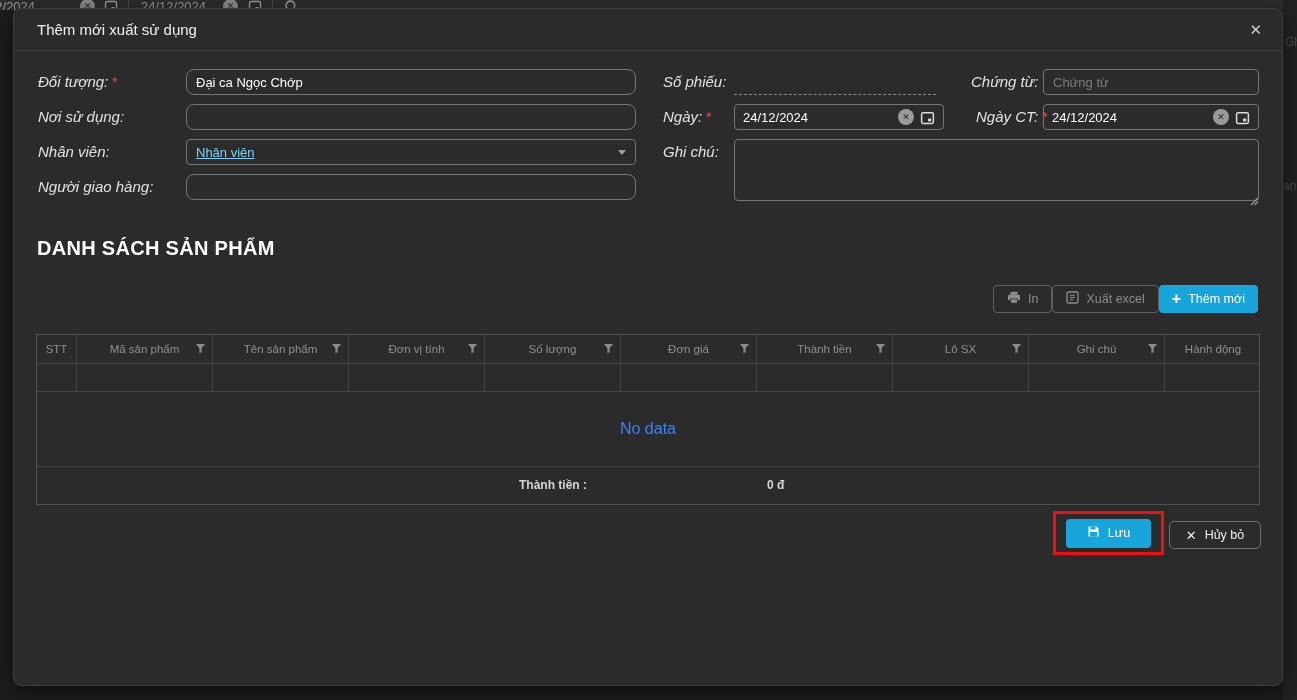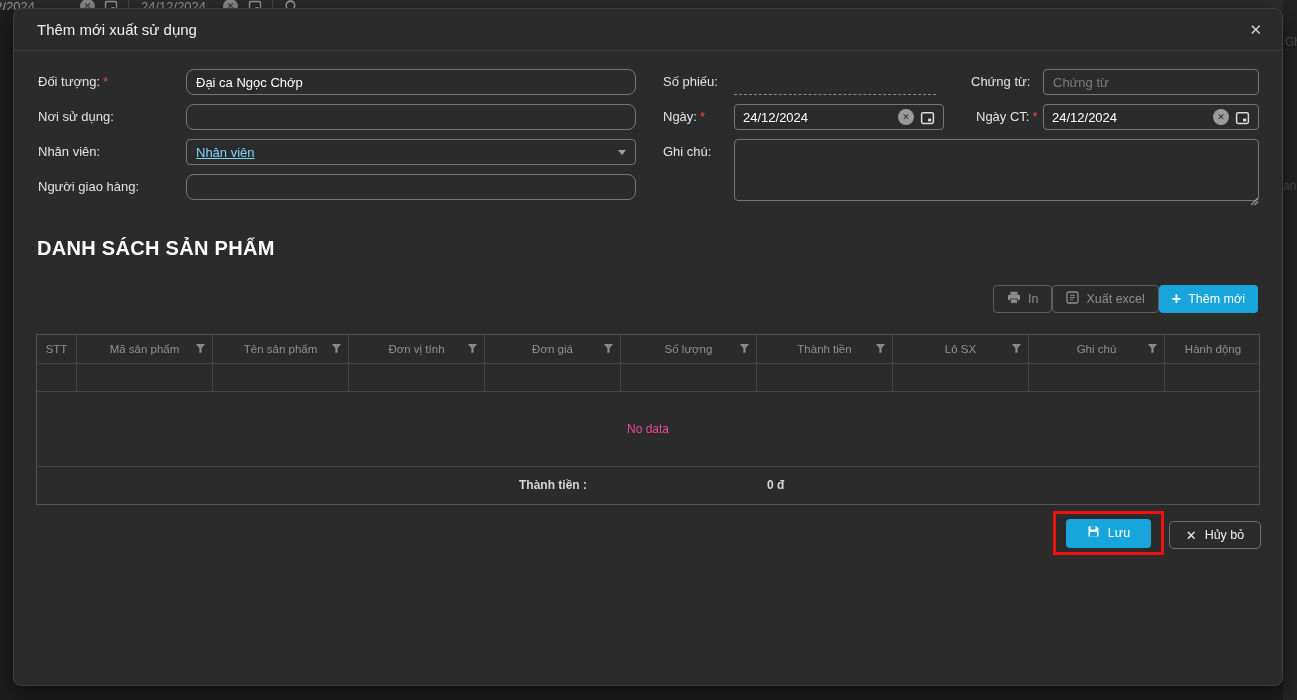--- a/index.html
+++ b/index.html
@@ -25,21 +25,21 @@
   .frag{position:absolute;color:#4f4f4f;font-size:12px;}
 
   
   .modal{position:absolute;left:13px;top:8px;width:1270px;height:678px;background:var(--modal-bg);
     border:1px solid #3e3e3e;border-radius:8px;box-shadow:0 6px 26px rgba(0,0,0,.55);}
   .modal-header{position:relative;height:42px;border-bottom:1px solid #3e3e3e;}
   .modal-title{position:absolute;left:23px;top:0;line-height:42px;font-size:15px;color:#f0f0f0;}
   .close-x{position:absolute;right:20px;top:12px;font-size:15px;color:#cfcfcf;cursor:pointer;line-height:18px;}
 
   
-  .flabel{position:absolute;height:26px;line-height:26px;font-size:13px;color:#e2e2e2;white-space:nowrap;}
+  .flabel{position:absolute;height:26px;line-height:26px;font-size:15px;color:#e2e2e2;white-space:nowrap;font-style:italic;}
   .req{color:#e84b4b;margin-left:3px;}
   .inp{position:absolute;height:26px;background:transparent;border:1px solid var(--border-gray);border-radius:4px;
     color:#fff;font-size:13px;padding:0 9px;font-family:inherit;outline:none;}
   .inp::placeholder{color:#7d7d7d;}
   .row1{top:60px;} .row2{top:95px;} .row3{top:130px;} .row4{top:165px;}
   .left-field{left:172px;width:450px;border-radius:8px;}
   .dotted-field{position:absolute;left:720px;width:202px;height:26px;border-bottom:1px dashed #8a8a8a;}
   .select-box{position:absolute;left:172px;width:450px;height:26px;border:1px solid var(--border-gray);
     border-radius:4px;display:flex;align-items:center;padding:0 9px;}
   .select-ph{color:#7dd3fc;font-size:13px;flex:1;text-decoration:underline;}
@@ -67,21 +67,21 @@
   
   .ptable{position:absolute;left:22px;top:325px;width:1224px;border:1px solid #525252;background:var(--modal-bg);}
   .thead{display:flex;height:29px;border-bottom:1px solid var(--line);}
   .th{position:relative;display:flex;align-items:center;justify-content:center;color:#909090;font-size:11.5px;
     border-right:1px solid var(--line);flex:none;cursor:pointer;}
   .th:last-child{border-right:none;}
   .th .funnel{position:absolute;right:6px;top:8px;}
   .erow{display:flex;height:28px;border-bottom:1px solid var(--line);}
   .td{border-right:1px solid var(--line);flex:none;height:100%;}
   .td:last-child{border-right:none;}
-  .nodata{height:75px;display:flex;align-items:center;justify-content:center;color:#ec4899;font-size:12px;
+  .nodata{height:75px;display:flex;align-items:center;justify-content:center;color:#3b82f6;font-size:16px;
     border-bottom:1px solid var(--line);}
   .tfoot{position:relative;height:37px;}
   .foot-label{position:absolute;left:448px;width:136px;text-align:center;line-height:37px;
     color:#d6d6d6;font-weight:700;font-size:12px;}
   .foot-value{position:absolute;left:722px;padding-left:8px;line-height:37px;color:#d6d6d6;font-weight:700;font-size:12px;}
 
   
   .red-box{position:absolute;left:1039px;top:502px;width:111px;height:44px;border:3px solid var(--red);
     display:flex;align-items:center;justify-content:center;}
   .save-btn{width:85px;height:29px;background:var(--accent);border:none;border-radius:4px;color:#fff;
@@ -234,27 +234,27 @@
               <path d="M1 1h10L7.2 5.6V10L4.8 11.2V5.6L1 1z" fill="#8a8a8a"></path>
             </svg>
           </div>
           <div class="th" style="width: 136px; text-align: center;">
             <span>Đơn vị tính</span>
             <svg class="funnel" width="11" height="11" viewBox="0 0 12 12">
               <path d="M1 1h10L7.2 5.6V10L4.8 11.2V5.6L1 1z" fill="#8a8a8a"></path>
             </svg>
           </div>
           <div class="th" style="width: 136px;">
+            <span>Số lượng</span>
+            <svg class="funnel" width="11" height="11" viewBox="0 0 12 12">
+              <path d="M1 1h10L7.2 5.6V10L4.8 11.2V5.6L1 1z" fill="#8a8a8a"></path>
+            </svg>
+          </div>
+          <div class="th" style="width: 136px;">
             <span>Đơn giá</span>
-            <svg class="funnel" width="11" height="11" viewBox="0 0 12 12">
-              <path d="M1 1h10L7.2 5.6V10L4.8 11.2V5.6L1 1z" fill="#8a8a8a"></path>
-            </svg>
-          </div>
-          <div class="th" style="width: 136px;">
-            <span>Số lượng</span>
             <svg class="funnel" width="11" height="11" viewBox="0 0 12 12">
               <path d="M1 1h10L7.2 5.6V10L4.8 11.2V5.6L1 1z" fill="#8a8a8a"></path>
             </svg>
           </div>
           <div class="th" style="width: 136px;">
             <span>Thành tiền</span>
             <svg class="funnel" width="11" height="11" viewBox="0 0 12 12">
               <path d="M1 1h10L7.2 5.6V10L4.8 11.2V5.6L1 1z" fill="#8a8a8a"></path>
             </svg>
           </div>

